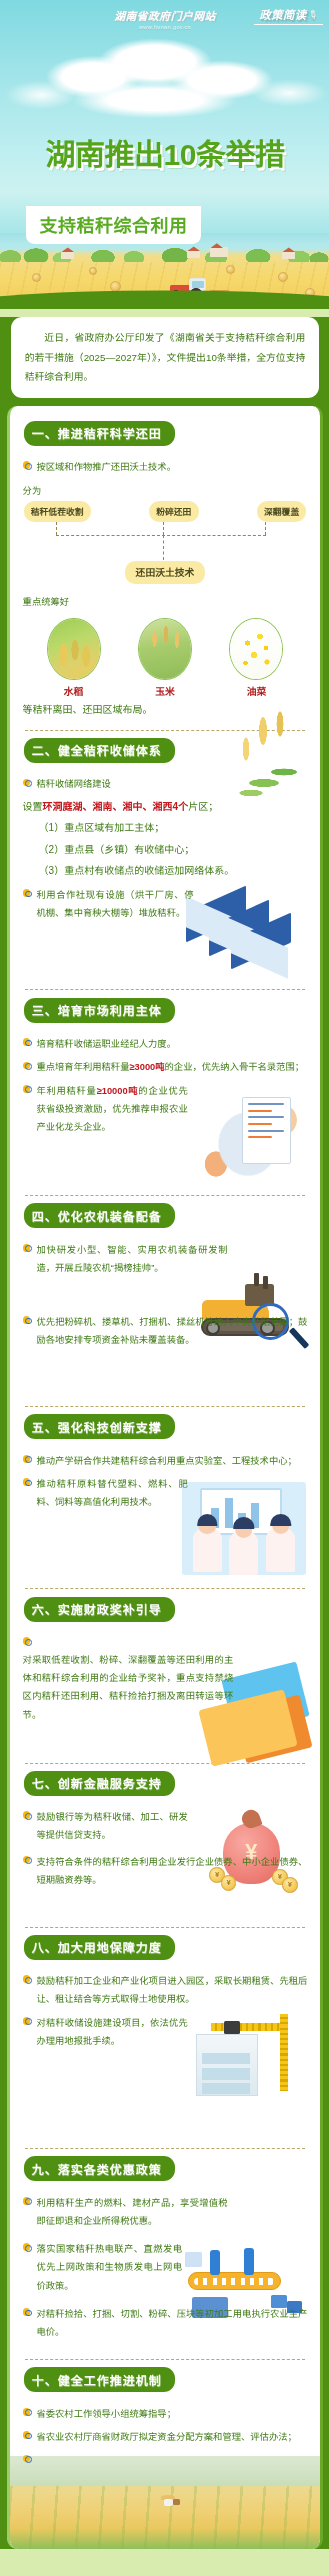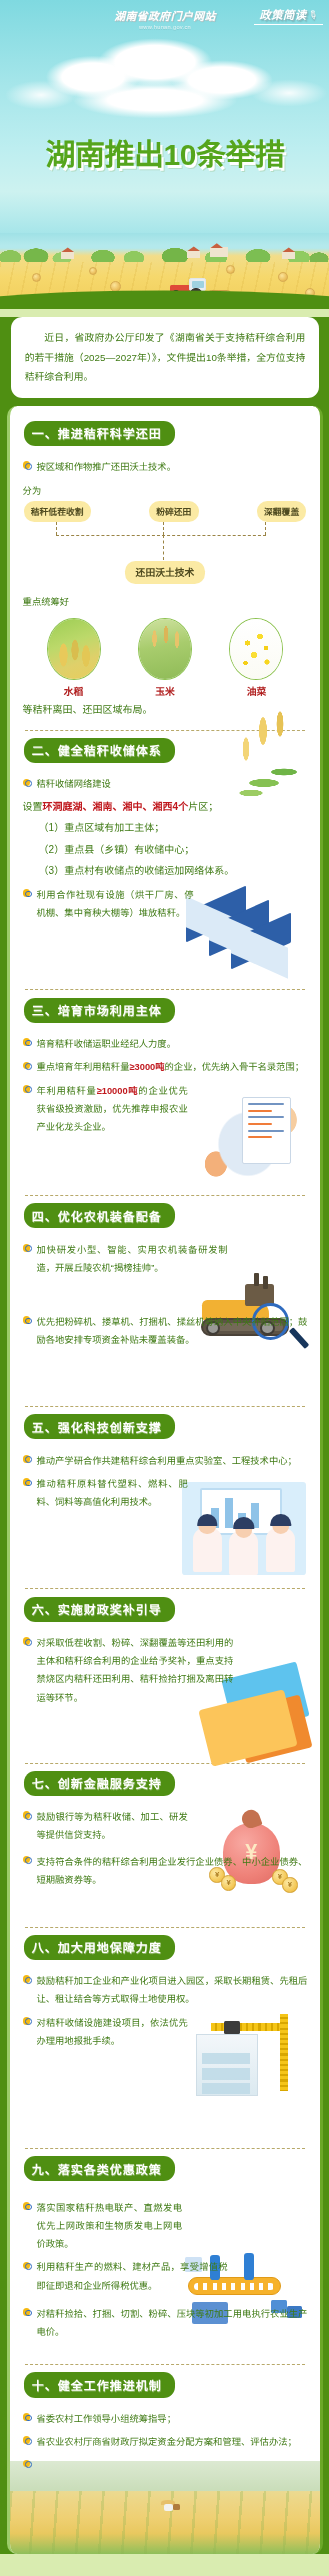--- a/index.html
+++ b/index.html
@@ -247,20 +247,23 @@
       <div class="sb-name">湖南省政府门户网站</div>
       <div class="sb-url">www.hunan.gov.cn</div>
     </div>
 
     <div class="policy-badge">
       <span>政策简读</span><span class="pencil">✎</span>
     </div>
 
     <div class="main-title">湖南推出10条举措</div>
 
+    <div class="sub-title-wrap">
+      <div class="sub-title">支持秸秆综合利用</div>
+    </div>
 
     <div class="bales">
 
       <div class="bale b3"></div>
 
     </div>
 
     <div class="field">
       <div class="treeline"></div>
       <div class="house h1"></div>
@@ -511,21 +514,21 @@
         <hr class="divider">
 
         <div>
           <div class="sec-head">六、实施财政奖补引导</div>
           <div style="position:relative; min-height:118px;">
             <div class="art art-folder" style="top:36px;">
               <div class="fold-blue"></div>
                 <div class="fold-orange"></div>
                 <div class="fold-yellow"></div>
             </div>
-            <div class="bullet-line" style="position:relative;z-index:3;max-width:74%;">
+            <div class="bullet-line" style="position:relative;z-index:3;max-width:74%;flex-direction:column;">
               <span class="bdot">
                   <i></i>
                   <u></u>
                 </span>
               <span class="btxt">对采取低茬收割、粉碎、深翻覆盖等还田利用的主体和秸秆综合利用的企业给予奖补，重点支持禁烧区内秸秆还田利用、秸秆捡拾打捆及离田转运等环节。</span>
             </div>
           </div>
         </div>
 
         <hr class="divider">
@@ -598,33 +601,33 @@
           <div style="position:relative; min-height:155px;">
             <div class="art art-factory" style="top:31px;">
               <div class="belt"></div>
               <div class="robot-arm" style="left:28px;top:25px;height:25px;"></div>
               <div class="robot-arm" style="left:62px;top:23px;height:27px;"></div>
               <div class="crate" style="left:2.1px;top:27px;width:17.5px;height:15.5px;background:#cfe2f5;"></div>
               <div class="crate" style="left:89px;top:70px;width:15.5px;height:13.4px;"></div>
               <div class="crate" style="left:105px;top:76px;width:14.4px;height:12.4px;background:#3b79c4;"></div>
               <div class="crate" style="left:9.3px;top:72px;width:36px;height:21.6px;background:#5b90d2;border-radius:2.1px;"></div>
             </div>
+            <div class="bullet-line" style="position:relative;z-index:3;max-width:72%;">
+              <span class="bdot">
+                  <i></i>
+                  <u></u>
+                </span>
+              <span class="btxt">利用秸秆生产的燃料、建材产品，享受增值税即征即退和企业所得税优惠。</span>
+            </div>
             <div class="bullet-line" style="position:relative;z-index:3;max-width:56%;margin-top:10.3px;">
               <span class="bdot">
                   <i></i>
                   <u></u>
                 </span>
               <span class="btxt">落实国家秸秆热电联产、直燃发电优先上网政策和生物质发电上网电价政策。</span>
-            </div>
-            <div class="bullet-line" style="position:relative;z-index:3;max-width:72%;">
-              <span class="bdot">
-                  <i></i>
-                  <u></u>
-                </span>
-              <span class="btxt">利用秸秆生产的燃料、建材产品，享受增值税即征即退和企业所得税优惠。</span>
             </div>
             <div class="bullet-line" style="position:relative;z-index:3;margin-top:10.3px;">
               <span class="bdot">
                   <i></i>
                   <u></u>
                 </span>
               <span class="btxt">对秸秆捡拾、打捆、切割、粉碎、压块等初加工用电执行农业生产电价。</span>
             </div>
           </div>
         </div>

